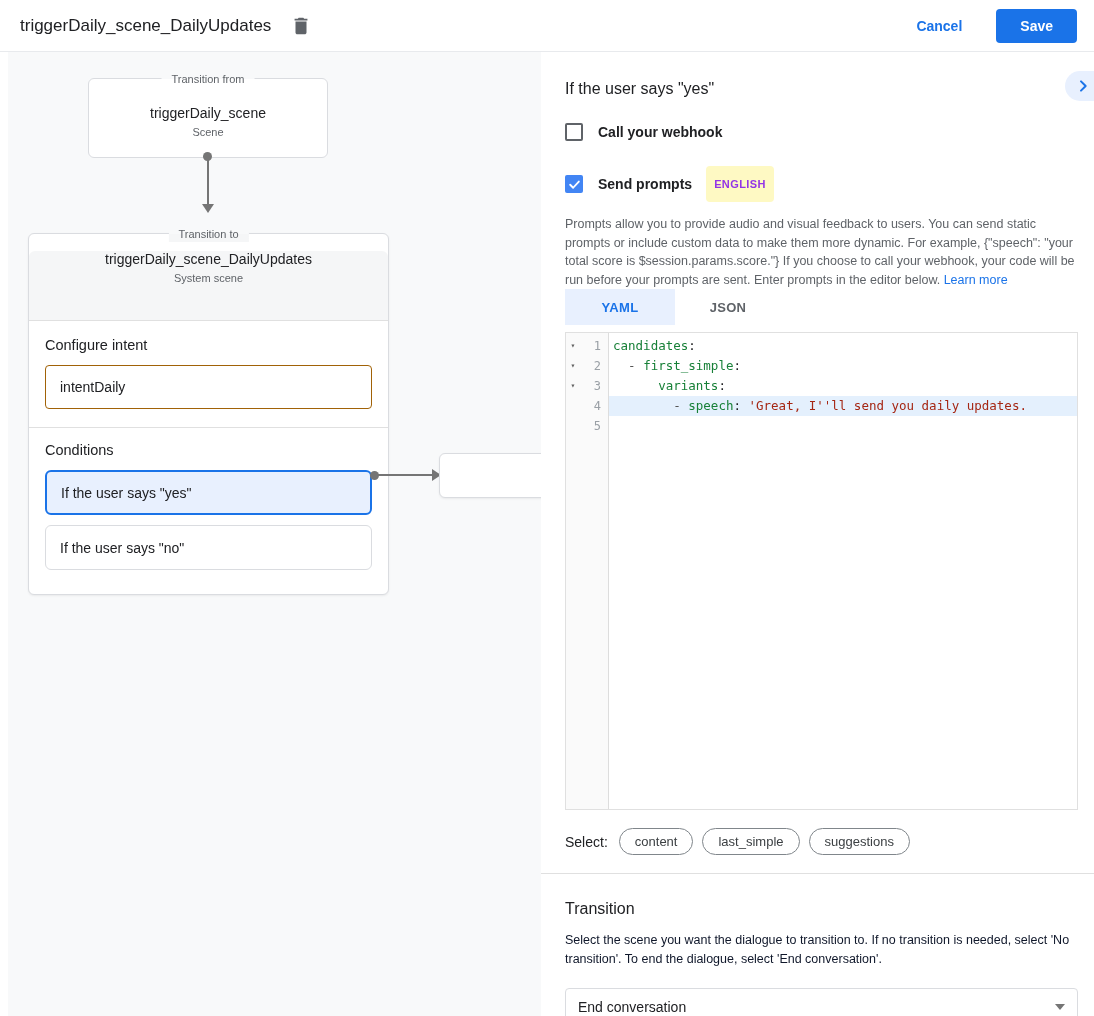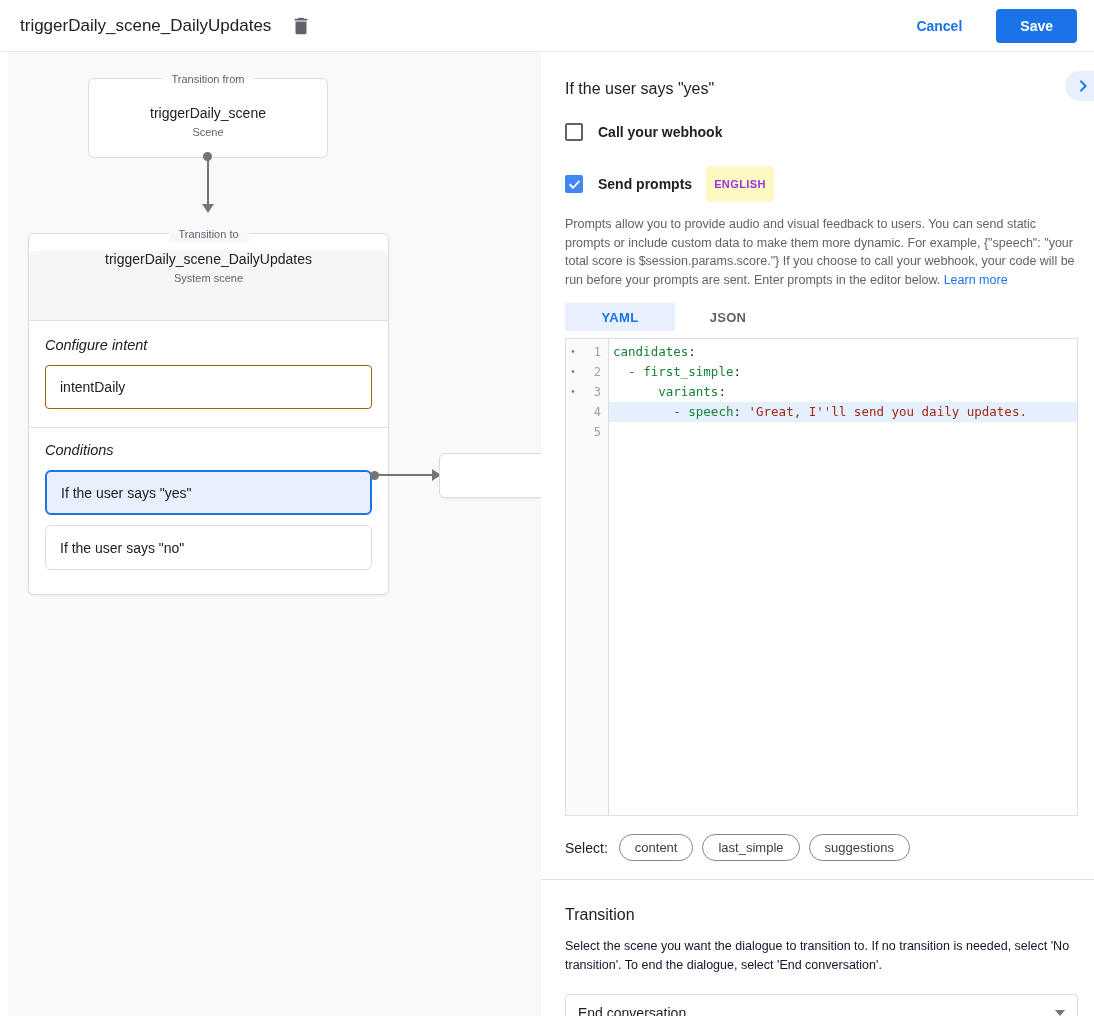--- a/index.html
+++ b/index.html
@@ -43,21 +43,21 @@
   .arrow-right { position:absolute; left:424px; top:417px; width:0; height:0;
     border-top:6px solid transparent; border-bottom:6px solid transparent;
     border-left:9px solid #757575; }
 
   .to-box { left:20px; top:181px; width:361px; box-shadow:0 1px 2px rgba(60,64,67,.08); }
   .to-box .group-label { background:linear-gradient(#f8f9fa 50%, #f5f6f7 50%); }
   .to-header { background:#f5f6f7; border-bottom:1px solid #e0e0e0;
     border-radius:6px 6px 0 0; height:70px; text-align:center; }
   .to-header .node-title { margin-top:17px; }
   .sec1 { padding:16px 16px 18px; border-bottom:1px solid #e0e0e0; }
-  .sec-heading { font-size:14.5px; color:#202124;font-style:italic; }
+  .sec-heading { font-size:14.5px; color:#202124; }
   .intent-input { margin-top:12px; width:100%; height:44px; border:1px solid #a16207;
     border-radius:4px; padding:0 14px; font-size:14px; color:#202124;
     font-family:inherit; background:#fff; }
   .sec2 { padding:14px 16px 24px; }
   .cond { height:45px; border-radius:6px; display:flex; align-items:center;
     padding:0 14px; font-size:14px; cursor:pointer; }
   .cond-selected { border:2px solid #1a73e8; background:#e8f0fe; margin-top:12px; }
   .cond-normal { border:1px solid #dadce0; background:#fff; margin-top:10px; }
   .target-box { left:431px; top:401px; width:128px; height:45px;
     box-shadow:0 1px 2px rgba(60,64,67,.08); }
@@ -69,25 +69,25 @@
     background:#e8f0fe; border:none; border-radius:15px 0 0 15px; cursor:pointer;
     display:flex; align-items:center; justify-content:center; padding-left:6px; }
   .check-row { display:flex; align-items:center; margin-bottom:25px; }
   .checkbox { width:18px; height:18px; border-radius:2px; flex:none; margin-right:15px; }
   .checkbox.unchecked { border:2px solid #5f6368; background:#fff; }
   .checkbox.checked { background:#4285f4; display:flex; align-items:center; justify-content:center; }
   .check-label { font-size:14px; font-weight:bold; color:#202124; }
   .lang-badge { margin-left:14px; background:#fef9c3; color:#9334e6; font-size:11px;
     font-weight:bold; letter-spacing:.4px; padding:12px 8px; border-radius:4px; }
   .prompts-row { margin-bottom:13px; }
-  .desc { font-size:12.5px; line-height:18.5px; color:#5f6368; margin-bottom:14px; }
+  .desc { font-size:12.5px; line-height:18.5px; color:#5f6368; }
   .link { color:#1a73e8; text-decoration:none; cursor:pointer; }
 
   .tabs { display:flex; }
-  .tab { height:28px; display:flex; align-items:center; justify-content:center;
+  .tab { height:36px; display:flex; align-items:center; justify-content:center;
     font-size:13px; font-weight:bold; letter-spacing:.3px; cursor:pointer; }
   .tab-active { width:110px; background:#e8f0fe; color:#1a73e8; }
   .tab-inactive { width:106px; color:#5f6368; }
 
   .editor { border:1px solid #e0e0e0; height:478px; display:flex; margin-top:7px;
     font-family:"DejaVu Sans Mono", monospace; font-size:12.5px; line-height:20px; background:#fff; }
   .gutter { width:43px; flex:none; background:#fafafa; border-right:1px solid #ddd; padding-top:3px; }
   .gutter-line { display:flex; height:20px; align-items:center; }
   .fold { width:14px; text-align:center; font-size:8px; color:#616161; }
   .lnum { flex:1; text-align:right; padding-right:7px; color:#9aa0a6; font-size:12px; }

